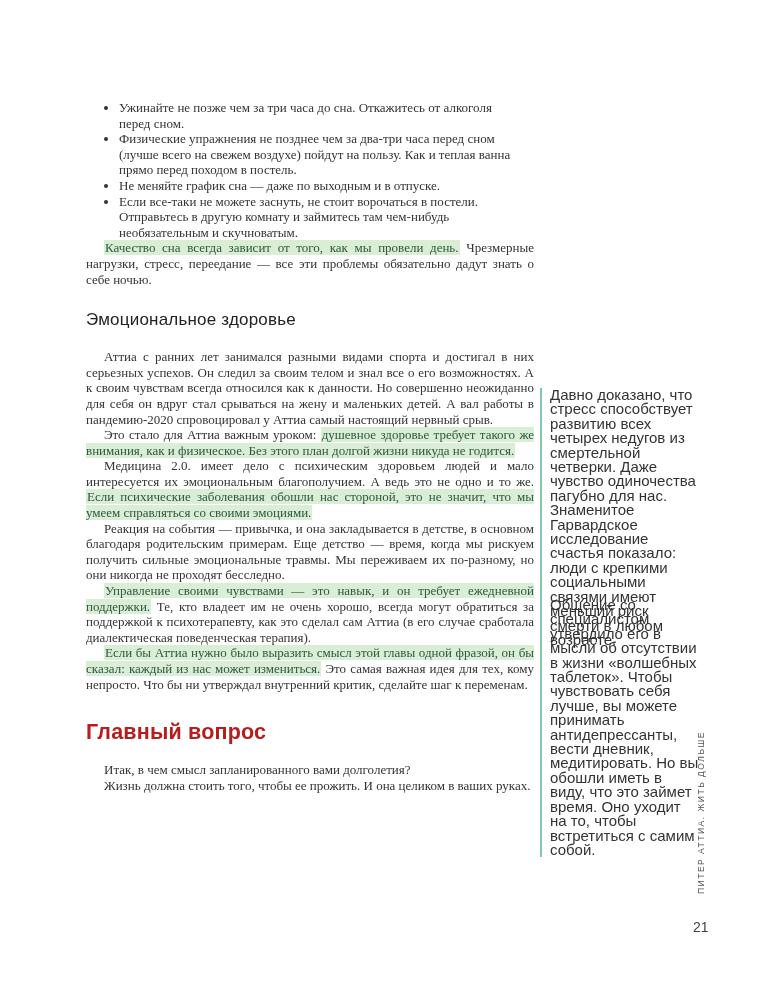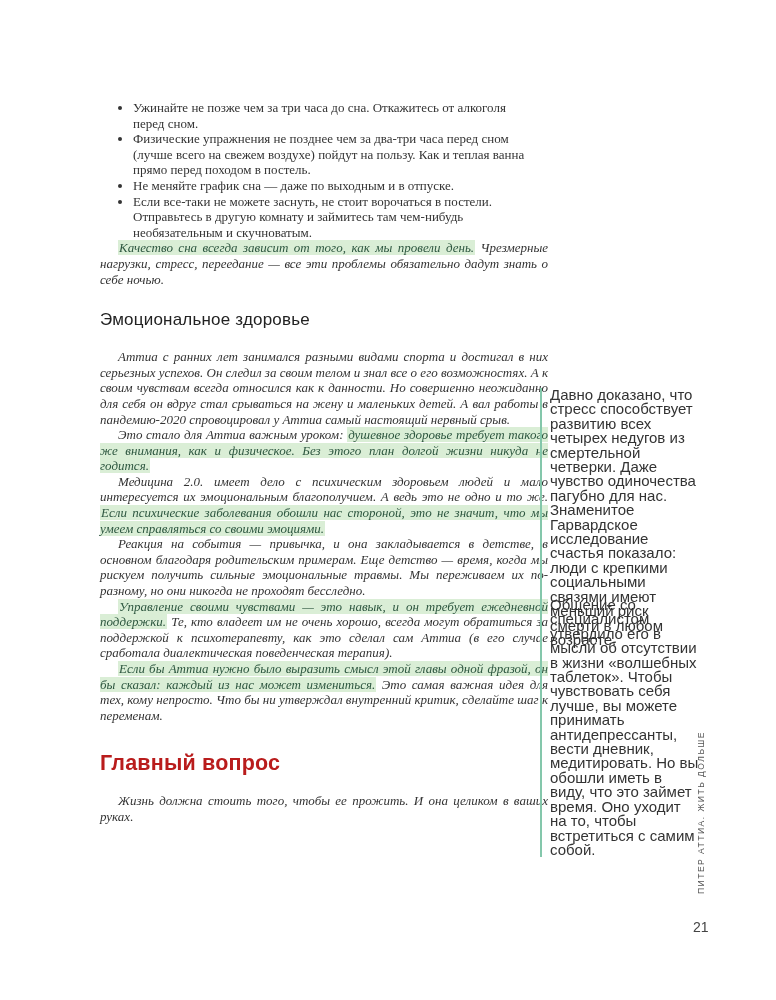--- a/index.html
+++ b/index.html
@@ -8,37 +8,37 @@
     position: relative;
     width: 776px;
     height: 1000px;
     margin: 0 auto;
     background: #ffffff;
     font-family: "Liberation Serif", serif;
     overflow: hidden;
   }
   .main {
     position: absolute;
-    left: 100px;
+    left: 86px;
     top: 100px;
     width: 448px;
     color: #333333;
     font-size: 13px;
     line-height: 15.6px;
     text-align: justify;
   }
   ul.bullets {
     margin: 0;
     padding: 0 0 0 33px;
     width: 433px;
     list-style: disc outside;
     text-align: left;
   }
   ul.bullets li { margin: 0; padding: 0; }
-  p { margin: 0; font-style: italic; }
+  p { margin: 0; }
   p.indent { text-indent: 18px; }
   .hl {
     background: #daeed6;
     color: #2e5740;
     padding: 0 1px;
   }
   h2.section-heading {
     font-family: "Liberation Sans", sans-serif;
     font-weight: normal;
     font-size: 17px;
@@ -120,20 +120,21 @@
     <p class="indent"><span>Медицина 2.0. имеет дело с психическим здоровьем людей и мало интересуется их эмоциональным благополучием. А ведь это не одно и то же. </span><span class="hl">Если психические заболевания обошли нас стороной, это не значит, что мы умеем справляться со своими эмоциями.</span></p>
 
     <p class="indent">Реакция на события — привычка, и она закладывается в детстве, в основном благодаря родительским примерам. Еще детство — время, когда мы рискуем получить сильные эмоциональные травмы. Мы переживаем их по-разному, но они никогда не проходят бесследно.</p>
 
     <p class="indent"><span class="hl">Управление своими чувствами — это навык, и он требует ежедневной поддержки.</span><span> Те, кто владеет им не очень хорошо, всегда могут обратиться за поддержкой к психотерапевту, как это сделал сам Аттиа (в его случае сработала диалектическая поведенческая терапия).</span></p>
 
     <p class="indent"><span class="hl">Если бы Аттиа нужно было выразить смысл этой главы одной фразой, он бы сказал: каждый из нас может измениться.</span><span> Это самая важная идея для тех, кому непросто. Что бы ни утверждал внутренний критик, сделайте шаг к переменам.</span></p>
 
     <h1 class="section-heading-large">Главный вопрос</h1>
 
+    <p class="indent">Итак, в чем смысл запланированного вами долголетия?</p>
     <p class="indent">Жизнь должна стоить того, чтобы ее прожить. И она целиком в ваших руках.</p>
 
   </div>
 
   <div class="sidenote sidenote-1">Давно доказано, что стресс способствует развитию всех четырех недугов из смертельной четверки. Даже чувство одиночества пагубно для нас. Знаменитое Гарвардское исследование счастья показало: люди с крепкими социальными связями имеют меньший риск смерти в любом возрасте.</div>
 
   <div class="sidenote sidenote-2">Общение со специалистом утвердило его в мысли об отсутствии в жизни «волшебных таблеток». Чтобы чувствовать себя лучше, вы можете принимать антидепрессанты, вести дневник, медитировать. Но вы обошли иметь в виду, что это займет время. Оно уходит на то, чтобы встретиться с самим собой.</div>
 
   <div class="book-spine-title">ПИТЕР АТТИА. ЖИТЬ ДОЛЬШЕ</div>
 

